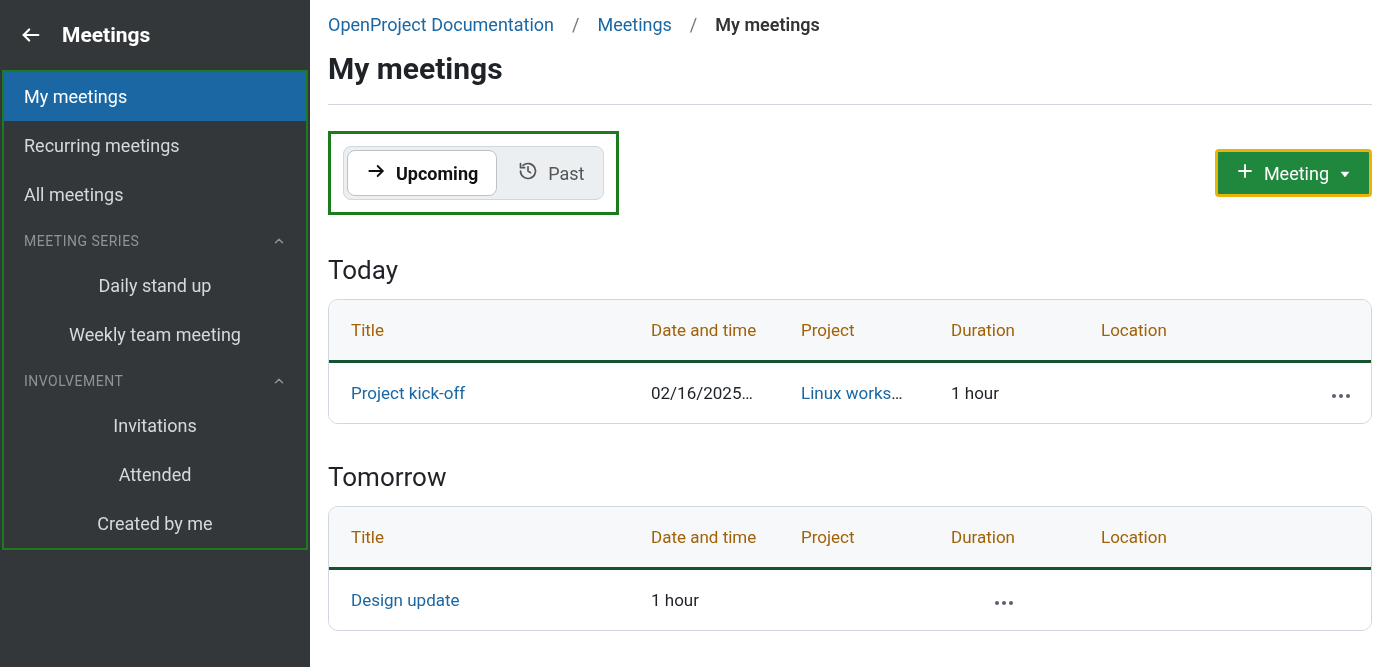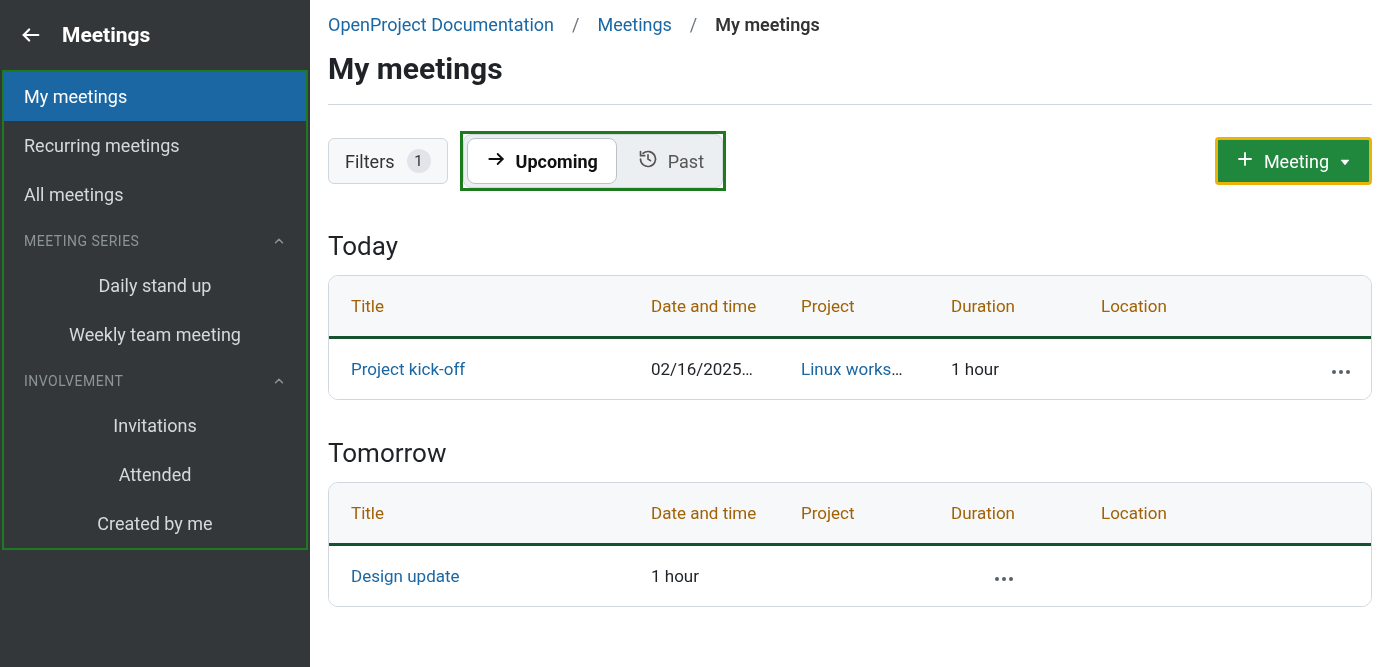--- a/index.html
+++ b/index.html
@@ -130,21 +130,21 @@
     min-width: 24px;
     height: 24px;
     display: inline-flex;
     align-items: center;
     justify-content: center;
     font-size: 15px;
     padding: 0 6px;
   }
   .seg-wrap {
     border: 3px solid #1e7a1e;
-    padding: 0;
+    padding: 12px;
     border-radius: 0;
     display: inline-flex;
   }
   .seg {
     display: flex;
     background: #eceff1;
     border: 1px solid #d0d7de;
     border-radius: 8px;
     overflow: hidden;
   }
@@ -278,24 +278,20 @@
     <a>OpenProject Documentation</a>
     <span class="sep">/</span>
     <a>Meetings</a>
     <span class="sep">/</span>
     <span class="current">My meetings</span>
   </nav>
 
   <h1 class="page-title">My meetings</h1>
 
   <div class="toolbar">
-    <div class="filters-btn">
-      <span>Filters</span>
-      <span class="filters-count">1</span>
-    </div>
 
     <div class="seg-wrap">
       <div class="seg">
         <div class="seg-btn active">
           <span>
             <svg width="20" height="20" viewBox="0 0 24 24" fill="none" stroke-width="2.2" stroke-linecap="round" stroke-linejoin="round">
                 <line x1="4" y1="12" x2="20" y2="12"></line>
                 <polyline points="14 6 20 12 14 18"></polyline>
               </svg>
           </span>

